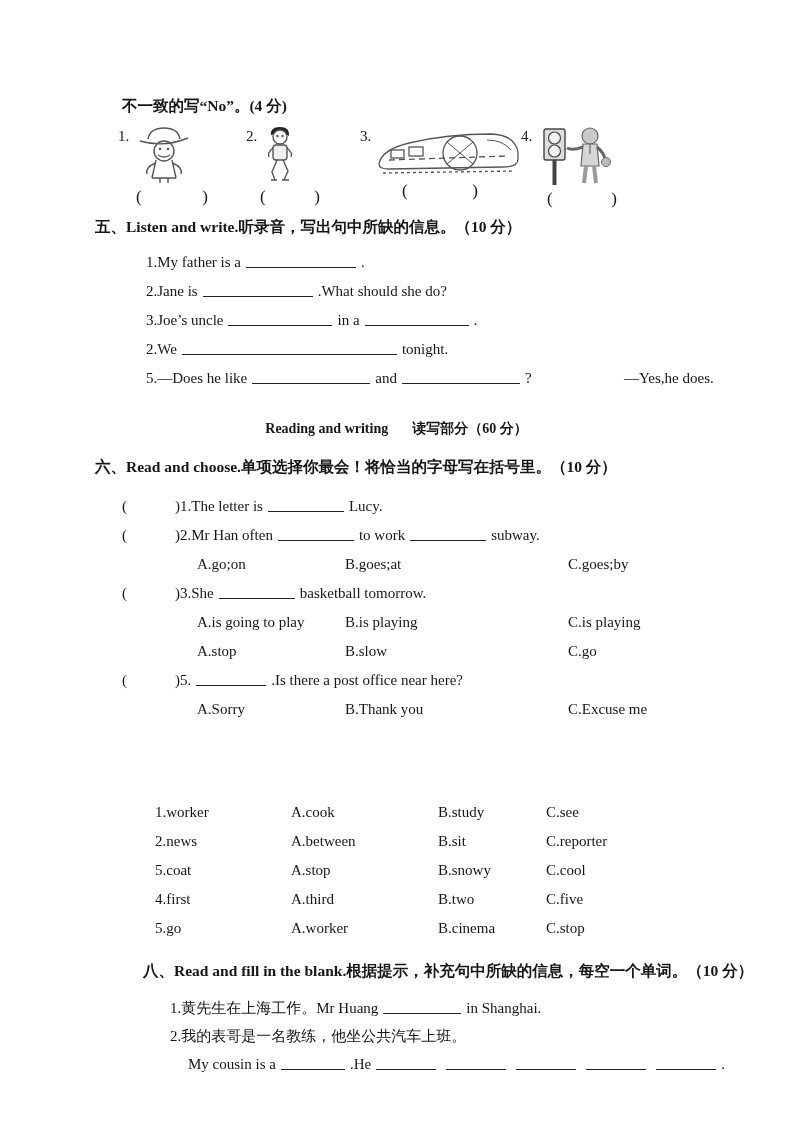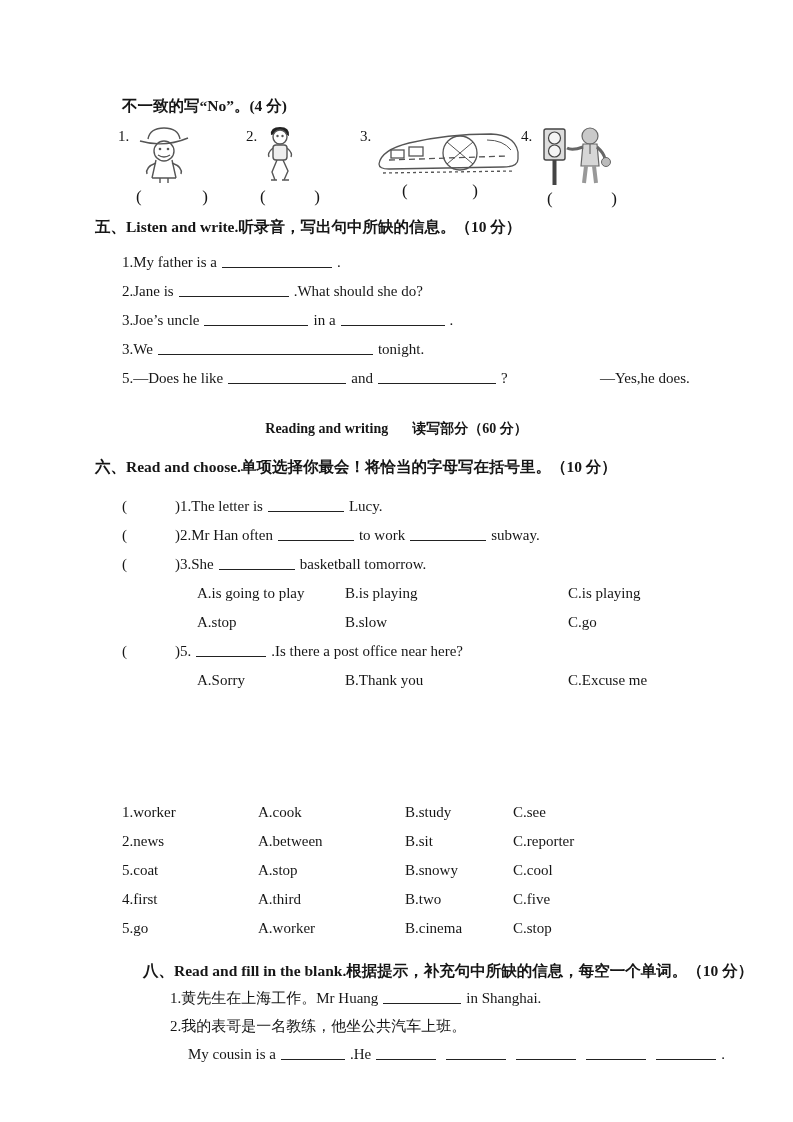--- a/index.html
+++ b/index.html
@@ -23,37 +23,37 @@
   .pic1 .parens { width:72px; margin-left:18px; }
   .pic2 .parens { width:60px; margin-left:14px; }
   .pic3 .parens { width:76px; margin-left:42px; }
   .pic4 .parens { width:70px; margin-left:26px; }
   .pic svg { display:block; }
 
   
   .sec   { position:absolute; left:0; width:100%; }
   .sec5  { top:216px; } .sec6 { top:456px; } .sec7 { top:786px; } .sec8 { top:960px;padding-left:48px; }
   .sec-h { margin-left:95px; font-weight:bold; line-height:22px; white-space:nowrap; font-size:15.5px; }
-  .items5 { margin-top:10px; }
+  .items5 { margin-top:10px;padding-left:24px; }
   .items6 { margin-top:14px; }
   .items7 { margin-top:12px; }
-  .items8 { margin-top:2px; }
+  .items8 { margin-top:12px; }
 
   .line { position:relative; height:29px; line-height:29px; margin-left:122px; white-space:nowrap; }
   .line8 { height:28px; line-height:28px; }
   .blank { display:inline-block; border-bottom:1.4px solid #222; height:13px; margin:0 5px; vertical-align:-1px; }
   .gap   { display:inline-block; }
   .right-ans { position:absolute; left:478px; }
 
   .optrow { position:relative; height:29px; line-height:29px; }
   .optrow .opt { position:absolute; white-space:nowrap; }
   .o-a { left:197px; } .o-b { left:345px; } .o-c { left:568px; }
 
   .wrow { position:relative; height:29px; line-height:29px; }
-  .wrow span { position:absolute; white-space:nowrap; }
+  .wrow span { position:absolute; white-space:nowrap;margin-left:33px; }
   .w-p { left:122px; } .w-a { left:258px; } .w-b { left:405px; } .w-c { left:513px; }
 
   .rw-heading { position:absolute; top:420px; left:0; width:100%; text-align:center;
                 font-weight:bold; font-size:14px; white-space:nowrap; }
   .rw-heading .cn { margin-left:24px; }
 </style>
 </head>
 <body>
 
 <div class="page">
@@ -156,34 +156,39 @@
         </div>
       </div>
     </div>
 
   <div class="sec sec5">
     <div class="sec-h">五、Listen and write.听录音，写出句中所缺的信息。（10 分）</div>
     <div class="items5" id="sec5-items">
         <div class="line"><span class="t">1.My father is a</span><span class="blank" style="width: 110px;"></span><span class="t">.</span></div>
         <div class="line"><span class="t">2.Jane is</span><span class="blank" style="width: 110px;"></span><span class="t">.What should she do?</span></div>
         <div class="line"><span class="t">3.Joe’s uncle</span><span class="blank" style="width: 104px;"></span><span class="t">in a</span><span class="blank" style="width: 104px;"></span><span class="t">.</span></div>
-        <div class="line"><span class="t">3.We</span><span class="blank" style="width: 215px;"></span><span class="t">tonight.</span></div>
+        <div class="line"><span class="t">2.We</span><span class="blank" style="width: 215px;"></span><span class="t">tonight.</span></div>
         <div class="line"><span class="t">5.—Does he like</span><span class="blank" style="width: 118px;"></span><span class="t">and</span><span class="blank" style="width: 118px;"></span><span class="t">?</span><span class="right-ans">—Yes,he does.</span></div>
       </div>
   </div>
 
   <div class="rw-heading">
     <span class="en">Reading and writing</span><span class="cn">读写部分（60 分）</span>
   </div>
 
   <div class="sec sec6">
     <div class="sec-h">六、Read and choose.单项选择你最会！将恰当的字母写在括号里。（10 分）</div>
     <div class="items6" id="sec6-items">
         <div class="line"><span class="t">(</span><span class="gap" style="width: 48px;"></span><span class="t">)1.The letter is</span><span class="blank" style="width: 76px;"></span><span class="t">Lucy.</span></div>
         <div class="line"><span class="t">(</span><span class="gap" style="width: 48px;"></span><span class="t">)2.Mr Han often</span><span class="blank" style="width: 76px;"></span><span class="t">to work</span><span class="blank" style="width: 76px;"></span><span class="t">subway.</span></div>
+        <div class="optrow">
+          <span class="opt o-a">A.go;on</span>
+          <span class="opt o-b">B.goes;at</span>
+          <span class="opt o-c">C.goes;by</span>
+        </div>
         <div class="line"><span class="t">(</span><span class="gap" style="width: 48px;"></span><span class="t">)3.She</span><span class="blank" style="width: 76px;"></span><span class="t">basketball tomorrow.</span></div>
         <div class="optrow">
           <span class="opt o-a">A.is going to play</span>
           <span class="opt o-b">B.is playing</span>
           <span class="opt o-c">C.is playing</span>
         </div>
         <div class="optrow">
           <span class="opt o-a">A.stop</span>
           <span class="opt o-b">B.slow</span>
           <span class="opt o-c">C.go</span>

